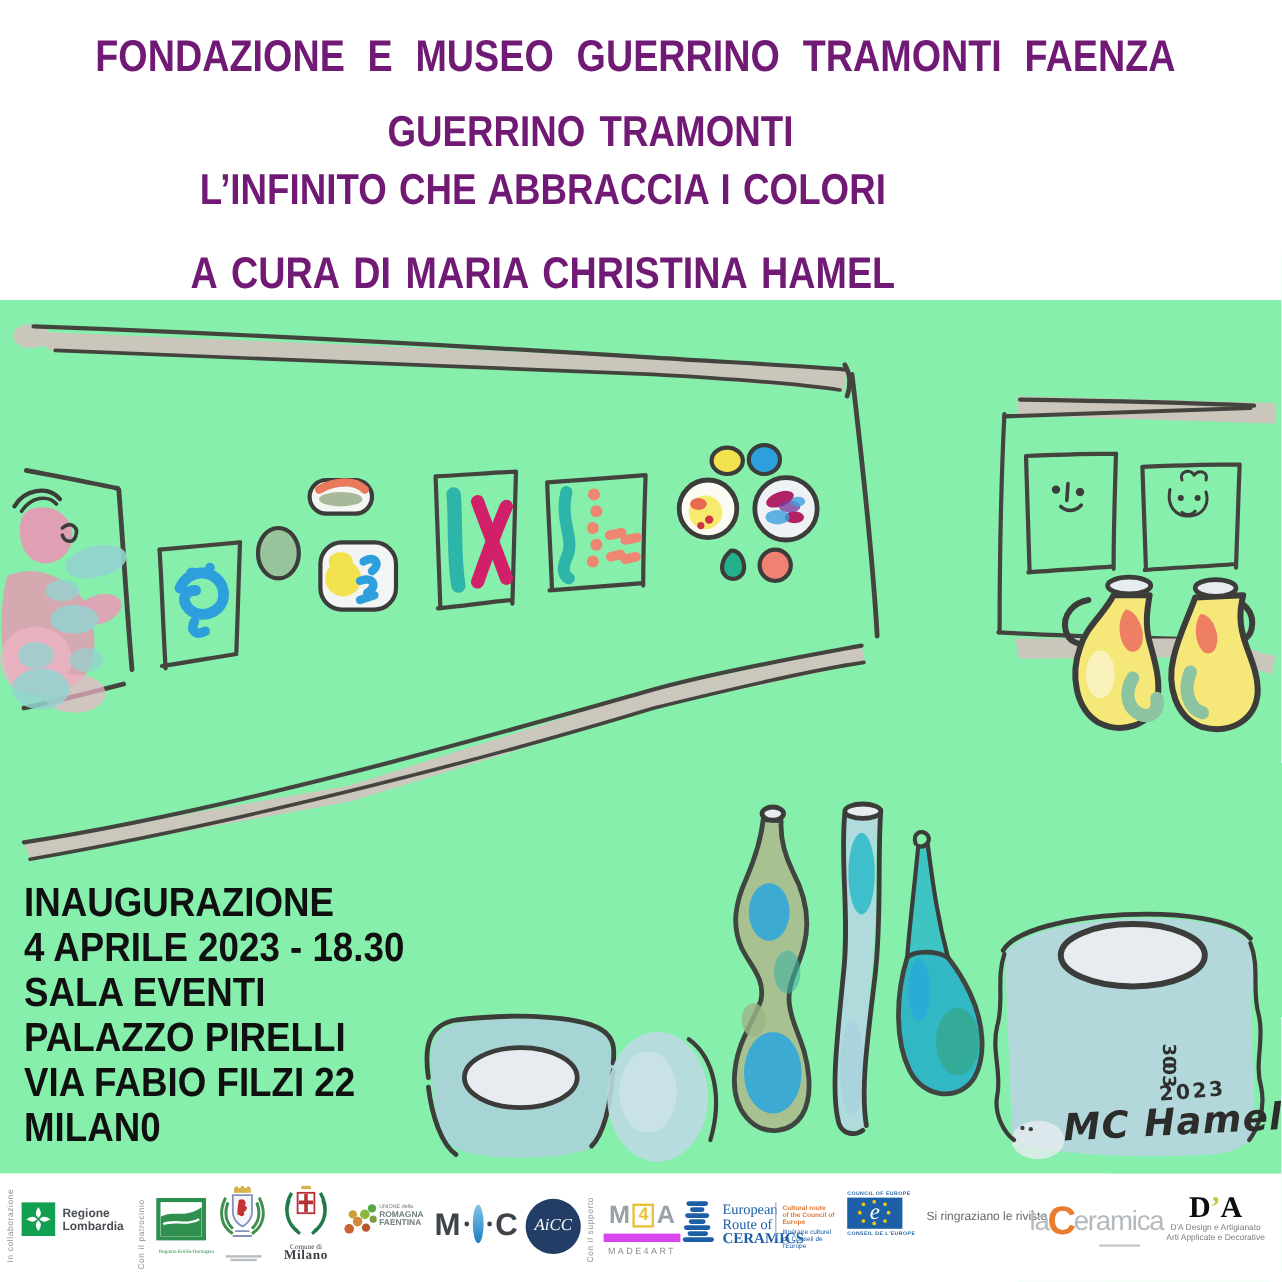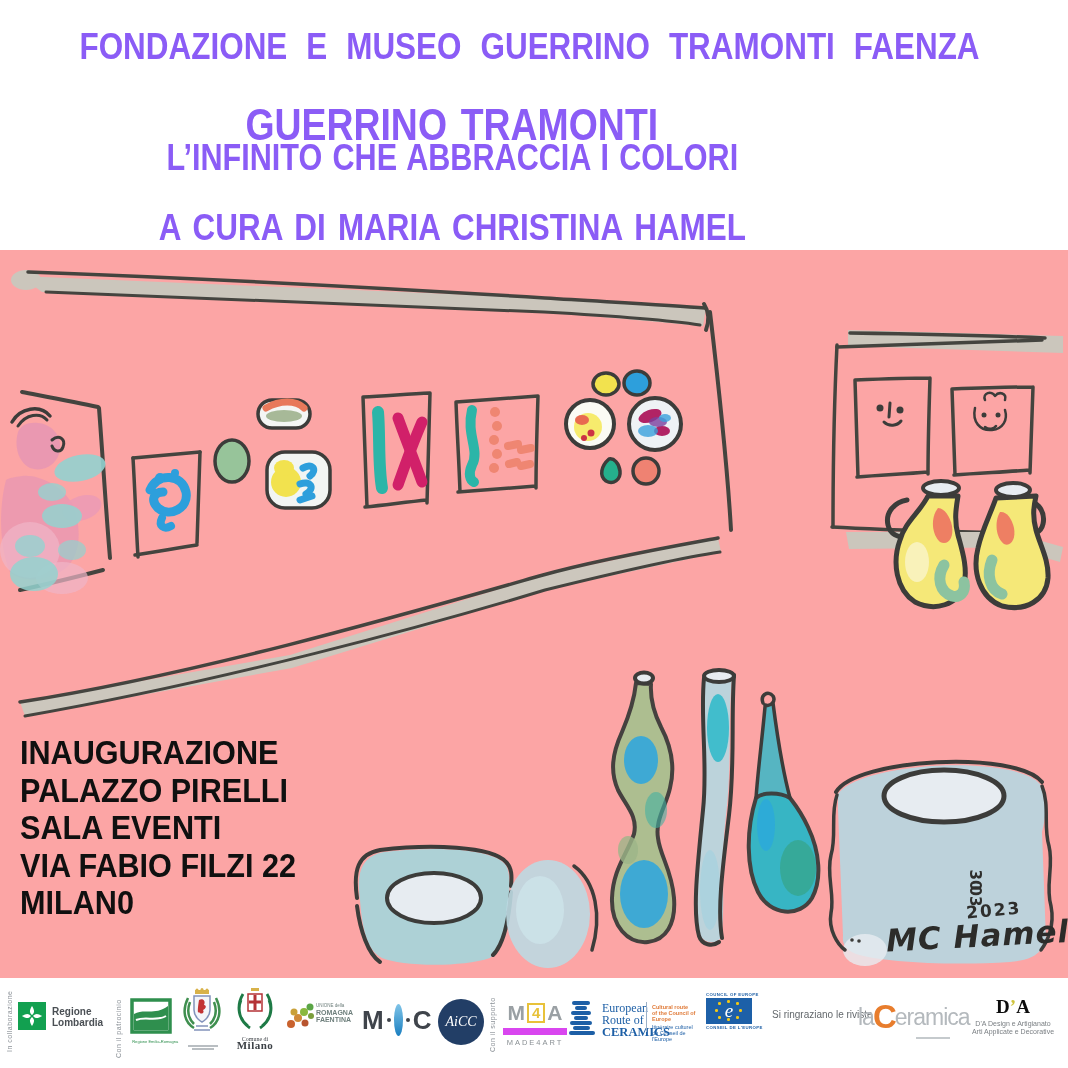--- a/index.html
+++ b/index.html
@@ -1,27 +1,27 @@
 <!DOCTYPE html>
 <html><head>
 <meta charset="utf-8">
 <style>
   html,body{margin:0;padding:0;background:#ffffff;}
   .poster{position:relative;width:1068px;height:1068px;background:#ffffff;overflow:hidden;
           font-family:"Liberation Sans",sans-serif;}
   
-  .hline{position:absolute;left:0;width:904px;text-align:center;color:#8b5cf6;
+  .hline{position:absolute;left:0;width:904px;text-align:center;color:#701a75;
          font-weight:bold;white-space:nowrap;}
   .cx{display:inline-block;transform:scaleX(.85);transform-origin:50% 0;white-space:nowrap;}
   .h-org{top:26px;font-size:37px;word-spacing:12px;}
-  .h-artist{top:100px;font-size:44px;word-spacing:4px;}
+  .h-artist{top:89px;font-size:36px;word-spacing:4px;padding-left:40px;}
   .h-title{top:137px;font-size:36px;word-spacing:2px;}
   .h-curator{top:207px;font-size:37px;word-spacing:4px;}
   
-  .artwork{position:absolute;left:0;top:250px;width:1068px;height:728px;background:#fca5a5;}
+  .artwork{position:absolute;left:0;top:250px;width:1068px;height:728px;background:#86efac;}
   .artwork svg{position:absolute;left:0;top:0;}
   .event{position:absolute;left:20px;top:484px;color:#101010;font-weight:bold;
          font-size:34px;line-height:37.5px;}
   .event .cxl{display:inline-block;transform:scaleX(.9);transform-origin:0 0;white-space:nowrap;}
   .dateblock{position:absolute;left:966px;top:620px;color:#2e2e2c;font-weight:bold;
              font-family:"DejaVu Sans",sans-serif;font-size:15px;line-height:16px;}
   .rot90{transform:rotate(90deg);width:17px;}
   .dyear{font-size:17px;letter-spacing:2px;transform:rotate(-5deg);}
   .signature{position:absolute;left:886px;top:668px;width:170px;color:#2c2c2a;
              font-family:"DejaVu Sans",sans-serif;font-style:italic;font-weight:bold;
@@ -55,21 +55,21 @@
   .coe-cap{font-size:4.3px;color:#1d5fa6;font-weight:bold;letter-spacing:.4px;text-align:center;white-space:nowrap;}
   .coe-flag{width:46px;height:26px;background:#1d60a8;margin:1px 0;display:flex;align-items:center;
             justify-content:center;position:relative;color:#fff;font-family:"Liberation Serif",serif;
             font-style:italic;font-size:19px;}
   .coe-flag i{position:absolute;width:2.5px;height:2.5px;border-radius:50%;background:#f3c814;}
   .thanks{font-size:10px;color:#63686c;}
   .lacer{display:flex;align-items:center;color:#b4b9bd;font-size:23px;letter-spacing:-1px;justify-content:space-between;}
   .lacer .c{color:#e87d2d;font-weight:800;font-size:33px;margin:0 -1px;}
   .lacer-bar{width:34px;height:2px;background:#c5cacd;margin-left:58px;margin-top:1px;}
   .da{width:110px;text-align:center;}
-  .da-mark{font-family:"Liberation Serif",serif;font-weight:bold;font-size:19px;color:#0c0c0c;line-height:26px;}
+  .da-mark{font-family:"Liberation Serif",serif;font-weight:bold;font-size:25px;color:#0c0c0c;line-height:26px;}
   .da-mark .ap{color:#cfc43c;}
   .da-cap{font-size:7px;line-height:8px;color:#7a7f83;}
   .graybar{background:#b9bec2;height:2px;margin:1px auto;}
 </style>
 </head>
 <body>
 
 <div class="poster">
 
   <div class="hline h-org"><span class="cx">FONDAZIONE  E  MUSEO  GUERRINO TRAMONTI  FAENZA</span></div>
@@ -267,22 +267,23 @@
           <path d="M1042,536 C1050,556 1043,576 1049,596 C1054,616 1045,636 1051,656 C1055,676 1047,692 1041,700" stroke="#3c3c3a" stroke-width="3.5"></path>
         </g>
 
         <circle cx="852" cy="690" r="1.8" fill="#3c3c3a"></circle>
         <circle cx="859" cy="691" r="1.8" fill="#3c3c3a"></circle>
       </g>
     </svg>
 
     <div class="event">
       <div><span class="cxl">INAUGURAZIONE</span></div>
+      <div><span class="cxl">4 APRILE 2023 - 18.30</span></div>
+      <div><span class="cxl">SALA EVENTI</span></div>
       <div><span class="cxl">PALAZZO PIRELLI</span></div>
-      <div><span class="cxl">SALA EVENTI</span></div>
       <div><span class="cxl">VIA FABIO FILZI 22</span></div>
       <div><span class="cxl">MILAN0</span></div>
     </div>
 
     <div class="dateblock">
       <div class="rot90">30</div>
       <div class="rot90">03</div>
       <div class="dyear">2023</div>
     </div>
     <div class="signature">MC Hamel</div>

